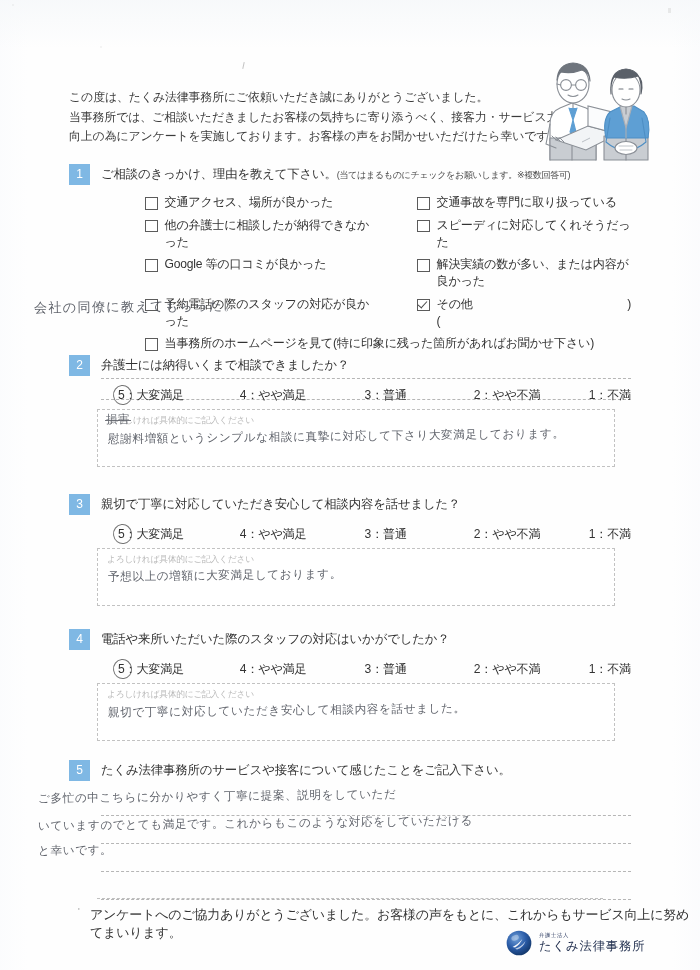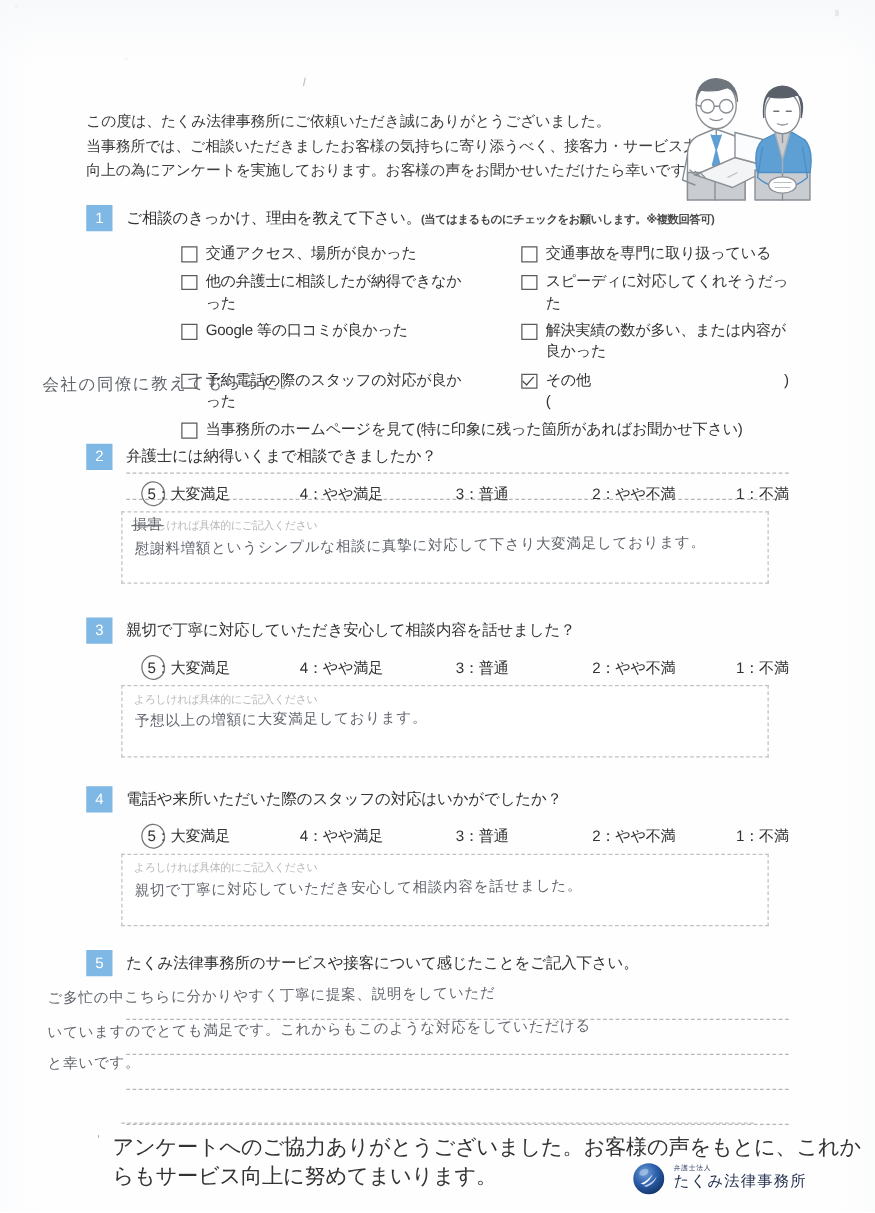--- a/index.html
+++ b/index.html
@@ -90,21 +90,20 @@
     font-size: 12.4px;
     line-height: 18px;
     color: #333333;
     padding-top: 1px;
     letter-spacing: -0.15px;
   }
   .q-note {
     font-size: 9.1px;
     color: #4a4a4a;
     letter-spacing: -0.4px;
-    font-weight: bold;
   }
 
   
   .checks {
     margin-top: 9px;
     margin-left: 32px;
     display: grid;
     grid-template-columns: 272px 1fr;
     row-gap: 5.5px;
   }
@@ -213,21 +212,21 @@
   
   .foot-rule {
     position: absolute;
     left: 97px; top: 898px;
     width: 506px;
     border-bottom: 1px dashed #c0c0c0;
   }
   .foot-text {
     position: absolute;
     left: 90px; top: 906px;
-    font-size: 17px;
+    font-size: 13px;
     color: #333;
     letter-spacing: -0.2px;
   }
   .foot-tick {
     position: absolute;
     left: 78px; top: 906px;
     font-size: 9px;
     color: #9a9a9a;
   }
   .logo-wrap {
@@ -243,21 +242,21 @@
     font-size: 5.4px;
     color: #2b3a60;
     letter-spacing: .6px;
     display: block;
     margin-bottom: 1px;
   }
   .logo-name {
     font-size: 12.3px;
     color: #1f2d4d;
     letter-spacing: .9px;
-    font-family: Liberation Mono, monospace;
+    font-family: Liberation Serif, serif;
     display: block;
   }
 </style>
 </head>
 <body>
 
 <div id="page">
 
   <div class="scan-dot" style="left:668px;top:8px;width:3px;height:5px;"></div>
   <div class="scan-dot" style="left:12px;top:4px;width:2px;height:2px;opacity:.3;"></div>

